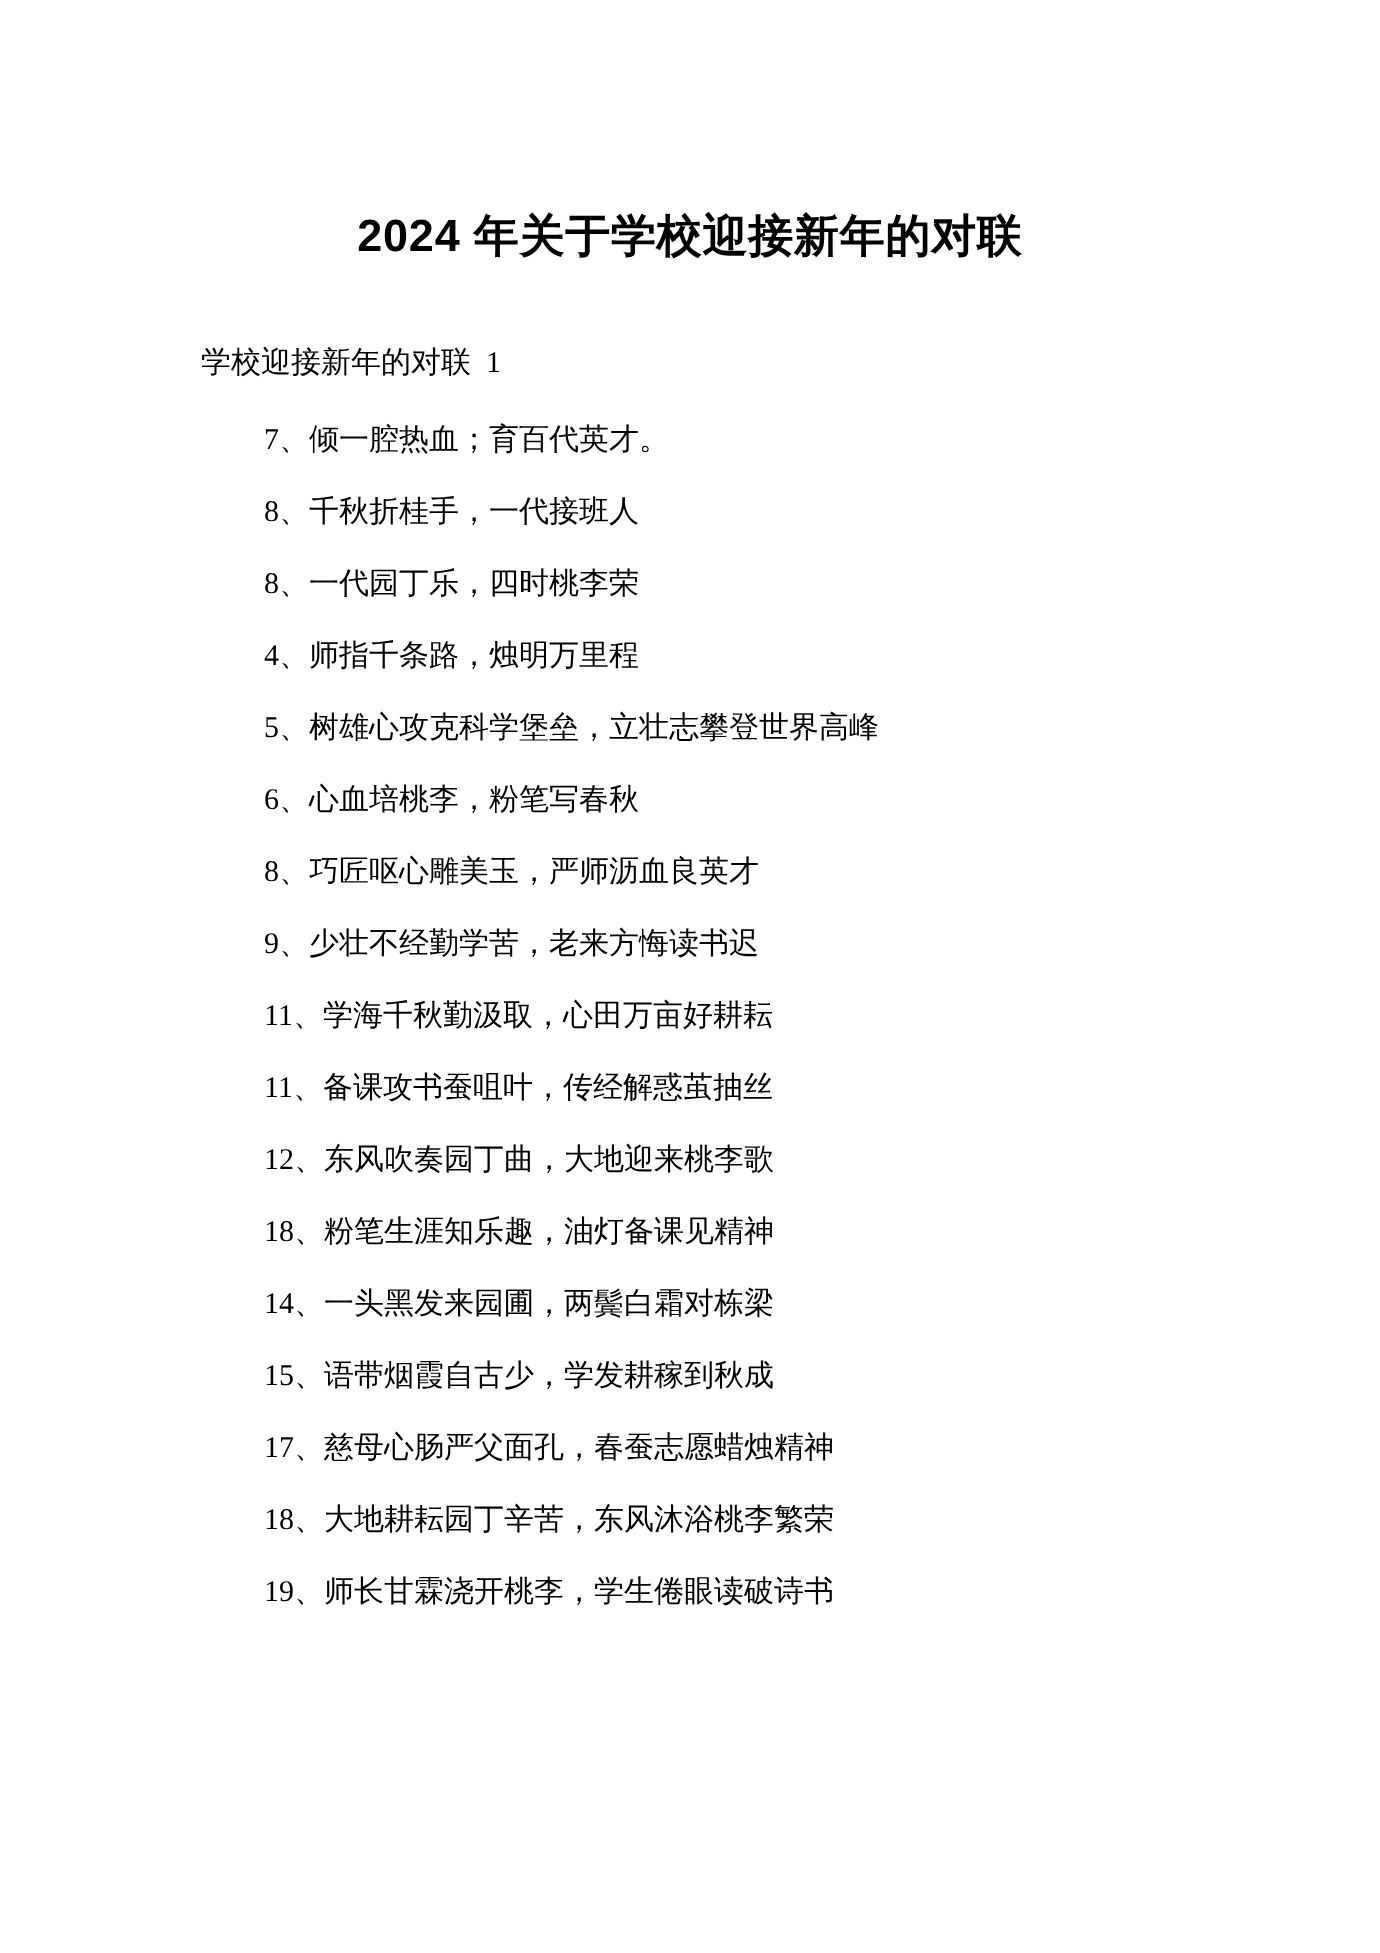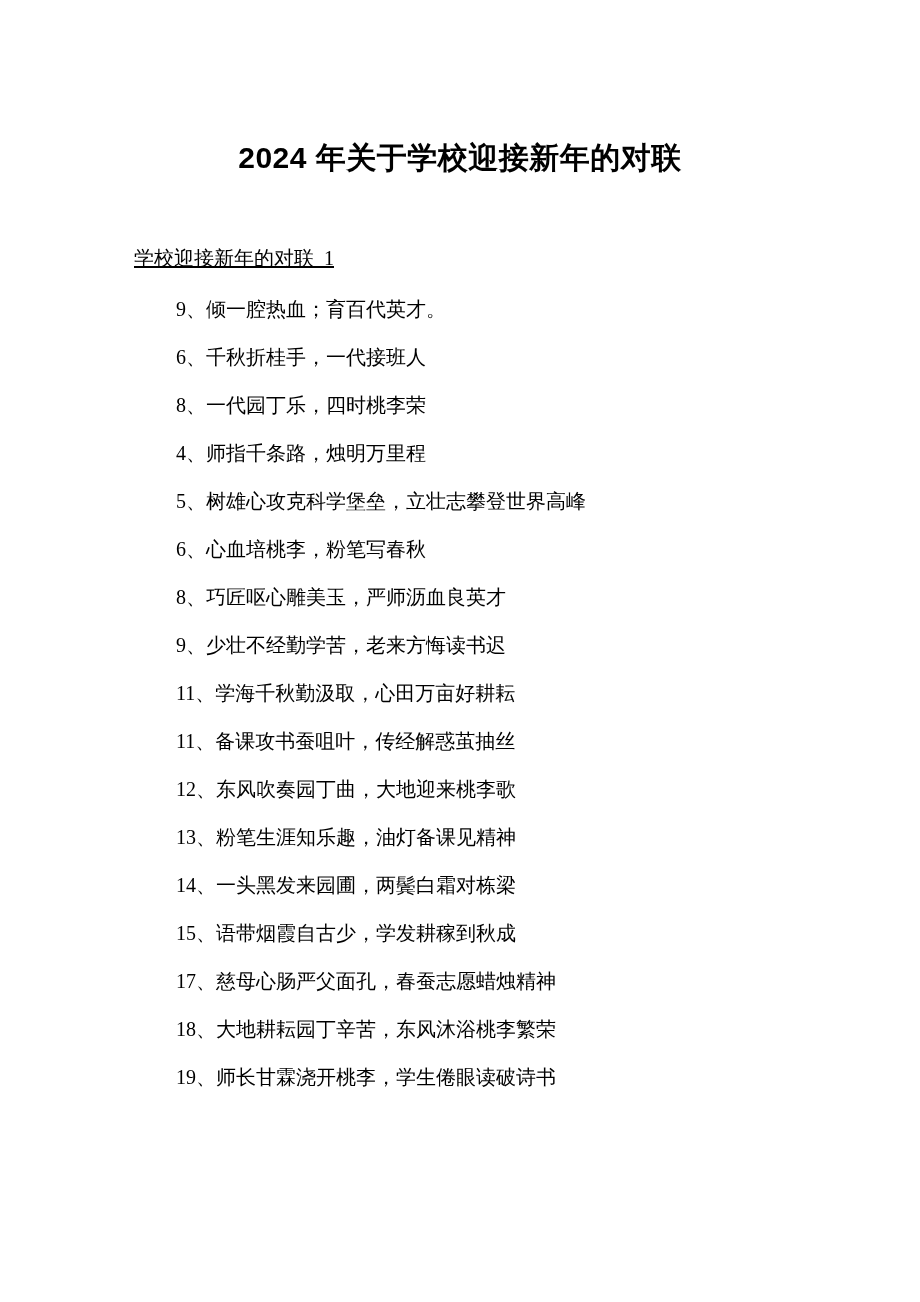--- a/index.html
+++ b/index.html
@@ -26,25 +26,24 @@
     font-weight: bold;
     font-size: 30px;
     text-align: center;
     letter-spacing: 0.5px;
     margin: 0;
     padding-top: 138px;
     line-height: 1.3;
   }
   .section-head {
     font-size: 20px;
-    margin-top: 66px;
+    margin-top: 50px;
     margin-left: 38px;
     line-height: 1.5;
     white-space: pre;
-    text-decoration: underline;
   }
   .item-list {
     list-style: none;
     margin: 0;
     padding: 0;
   }
   .item {
     font-size: 20px;
     line-height: 1.45;
     margin-top: 19px;
@@ -58,32 +57,32 @@
 </head>
 <body>
 
 <div class="page">
 
   <h1 class="doc-title">2024 年关于学校迎接新年的对联</h1>
 
   <div class="section-head">学校迎接新年的对联  1</div>
 
   <ul class="item-list">
-    <li class="item">9、倾一腔热血；育百代英才。</li>
-    <li class="item">6、千秋折桂手，一代接班人</li>
+    <li class="item">7、倾一腔热血；育百代英才。</li>
+    <li class="item">8、千秋折桂手，一代接班人</li>
     <li class="item">8、一代园丁乐，四时桃李荣</li>
     <li class="item">4、师指千条路，烛明万里程</li>
     <li class="item">5、树雄心攻克科学堡垒，立壮志攀登世界高峰</li>
     <li class="item">6、心血培桃李，粉笔写春秋</li>
     <li class="item">8、巧匠呕心雕美玉，严师沥血良英才</li>
     <li class="item">9、少壮不经勤学苦，老来方悔读书迟</li>
     <li class="item">11、学海千秋勤汲取，心田万亩好耕耘</li>
     <li class="item">11、备课攻书蚕咀叶，传经解惑茧抽丝</li>
     <li class="item">12、东风吹奏园丁曲，大地迎来桃李歌</li>
-    <li class="item">13、粉笔生涯知乐趣，油灯备课见精神</li>
+    <li class="item">18、粉笔生涯知乐趣，油灯备课见精神</li>
     <li class="item">14、一头黑发来园圃，两鬓白霜对栋梁</li>
     <li class="item">15、语带烟霞自古少，学发耕稼到秋成</li>
     <li class="item">17、慈母心肠严父面孔，春蚕志愿蜡烛精神</li>
     <li class="item">18、大地耕耘园丁辛苦，东风沐浴桃李繁荣</li>
     <li class="item">19、师长甘霖浇开桃李，学生倦眼读破诗书</li>
   </ul>
 
 </div>
 
 </body></html>

